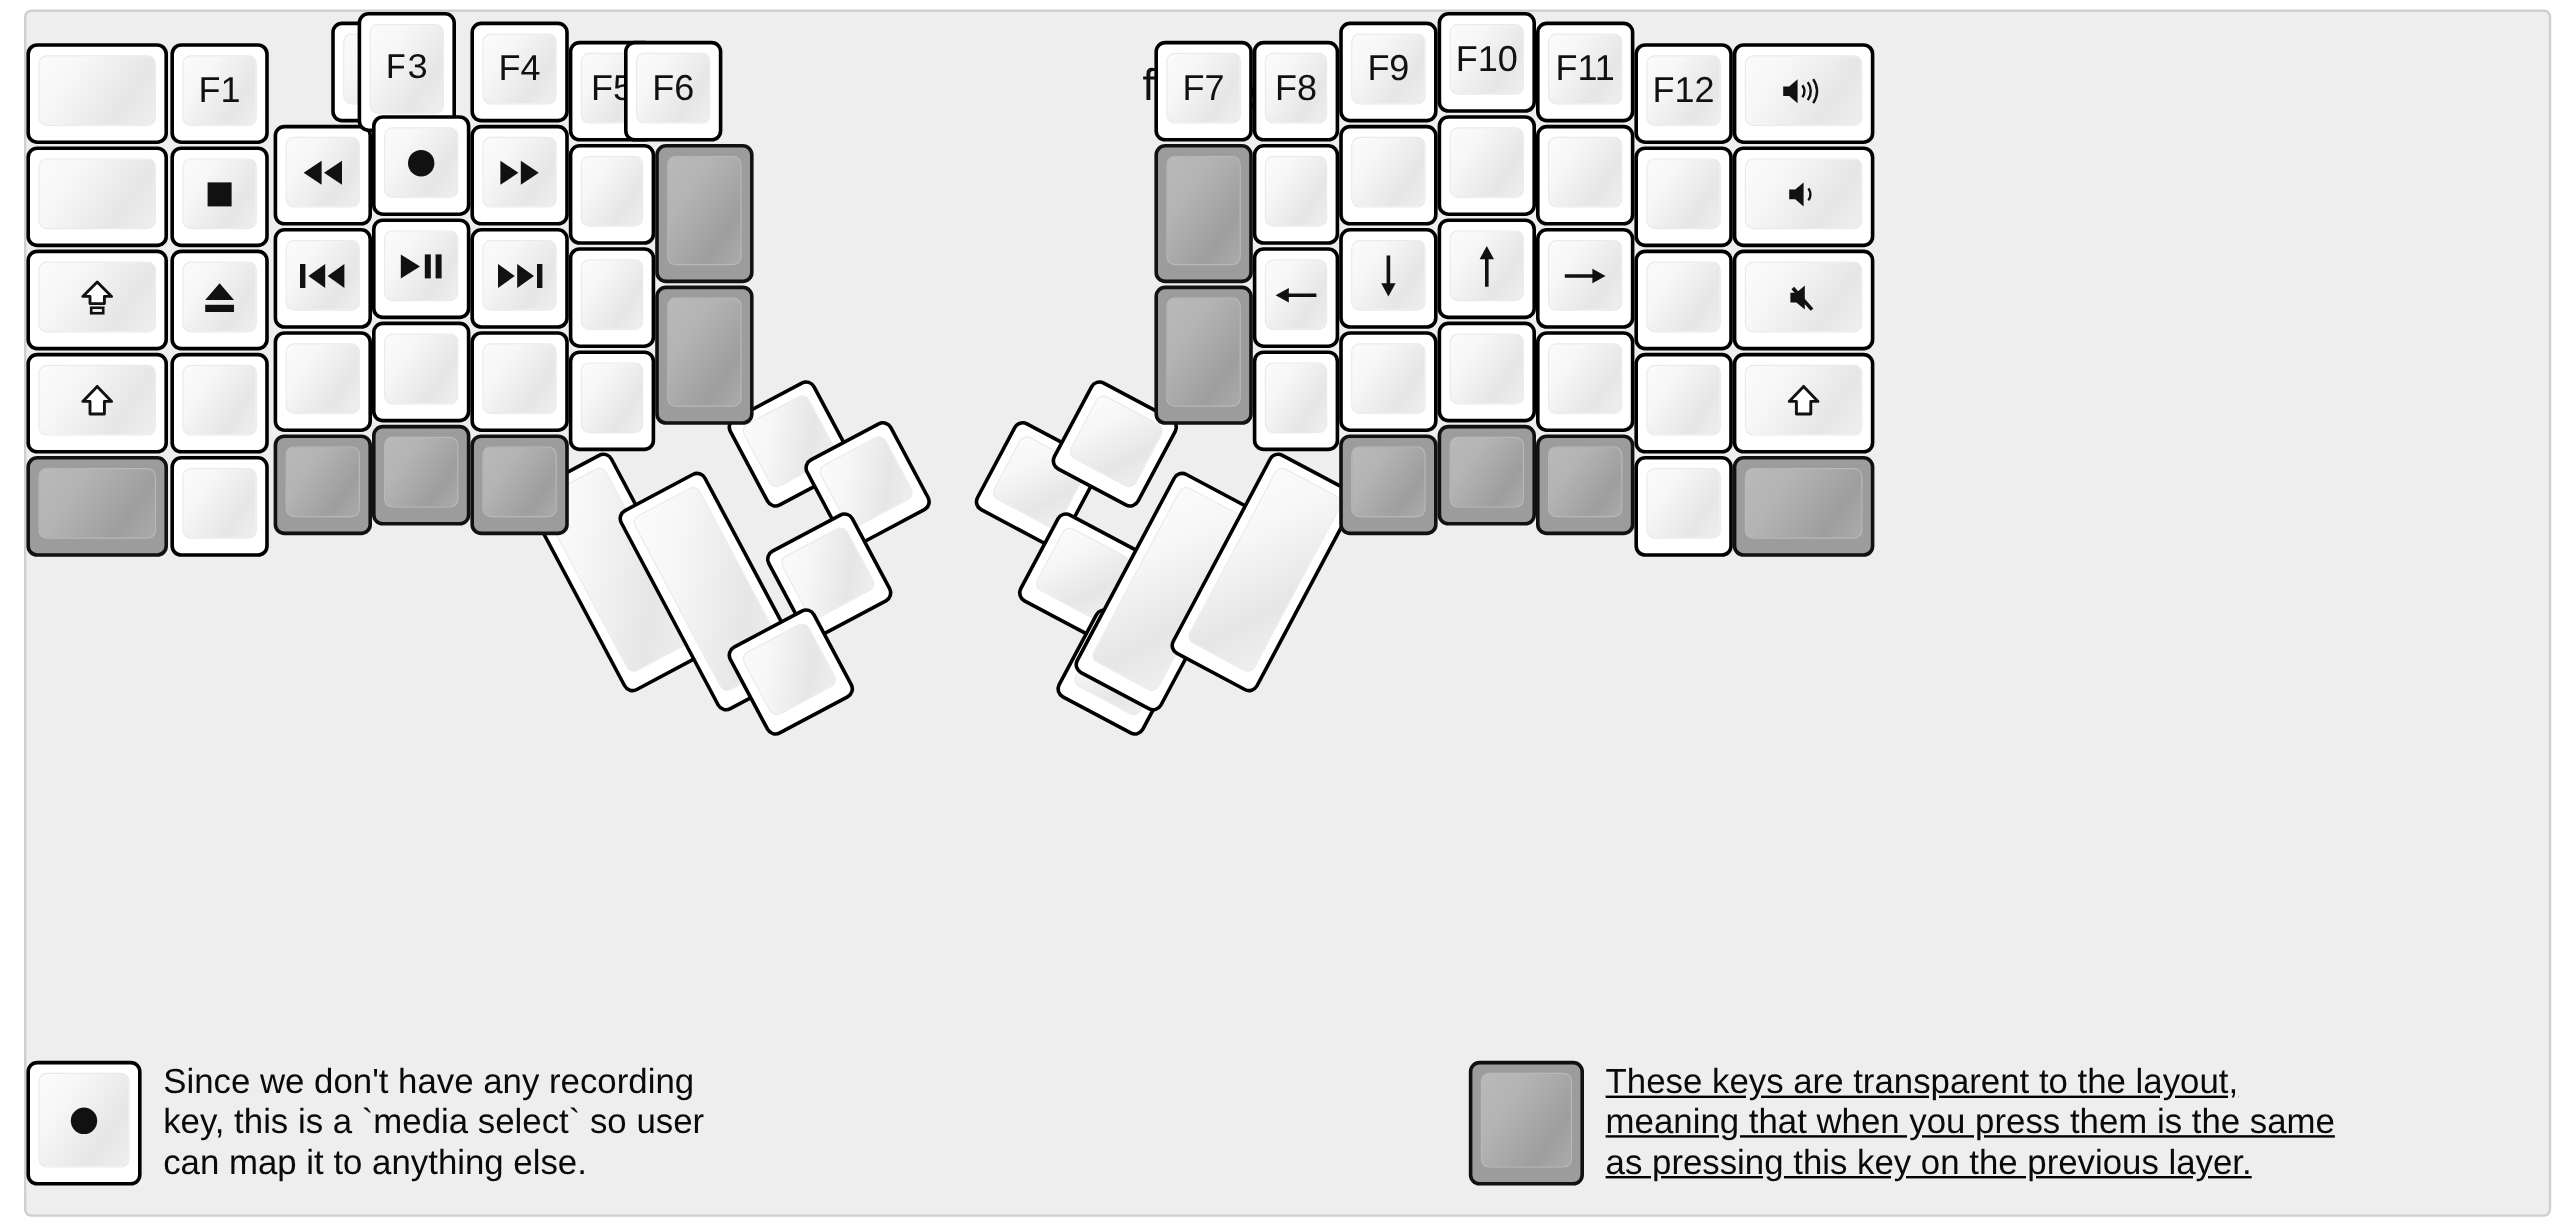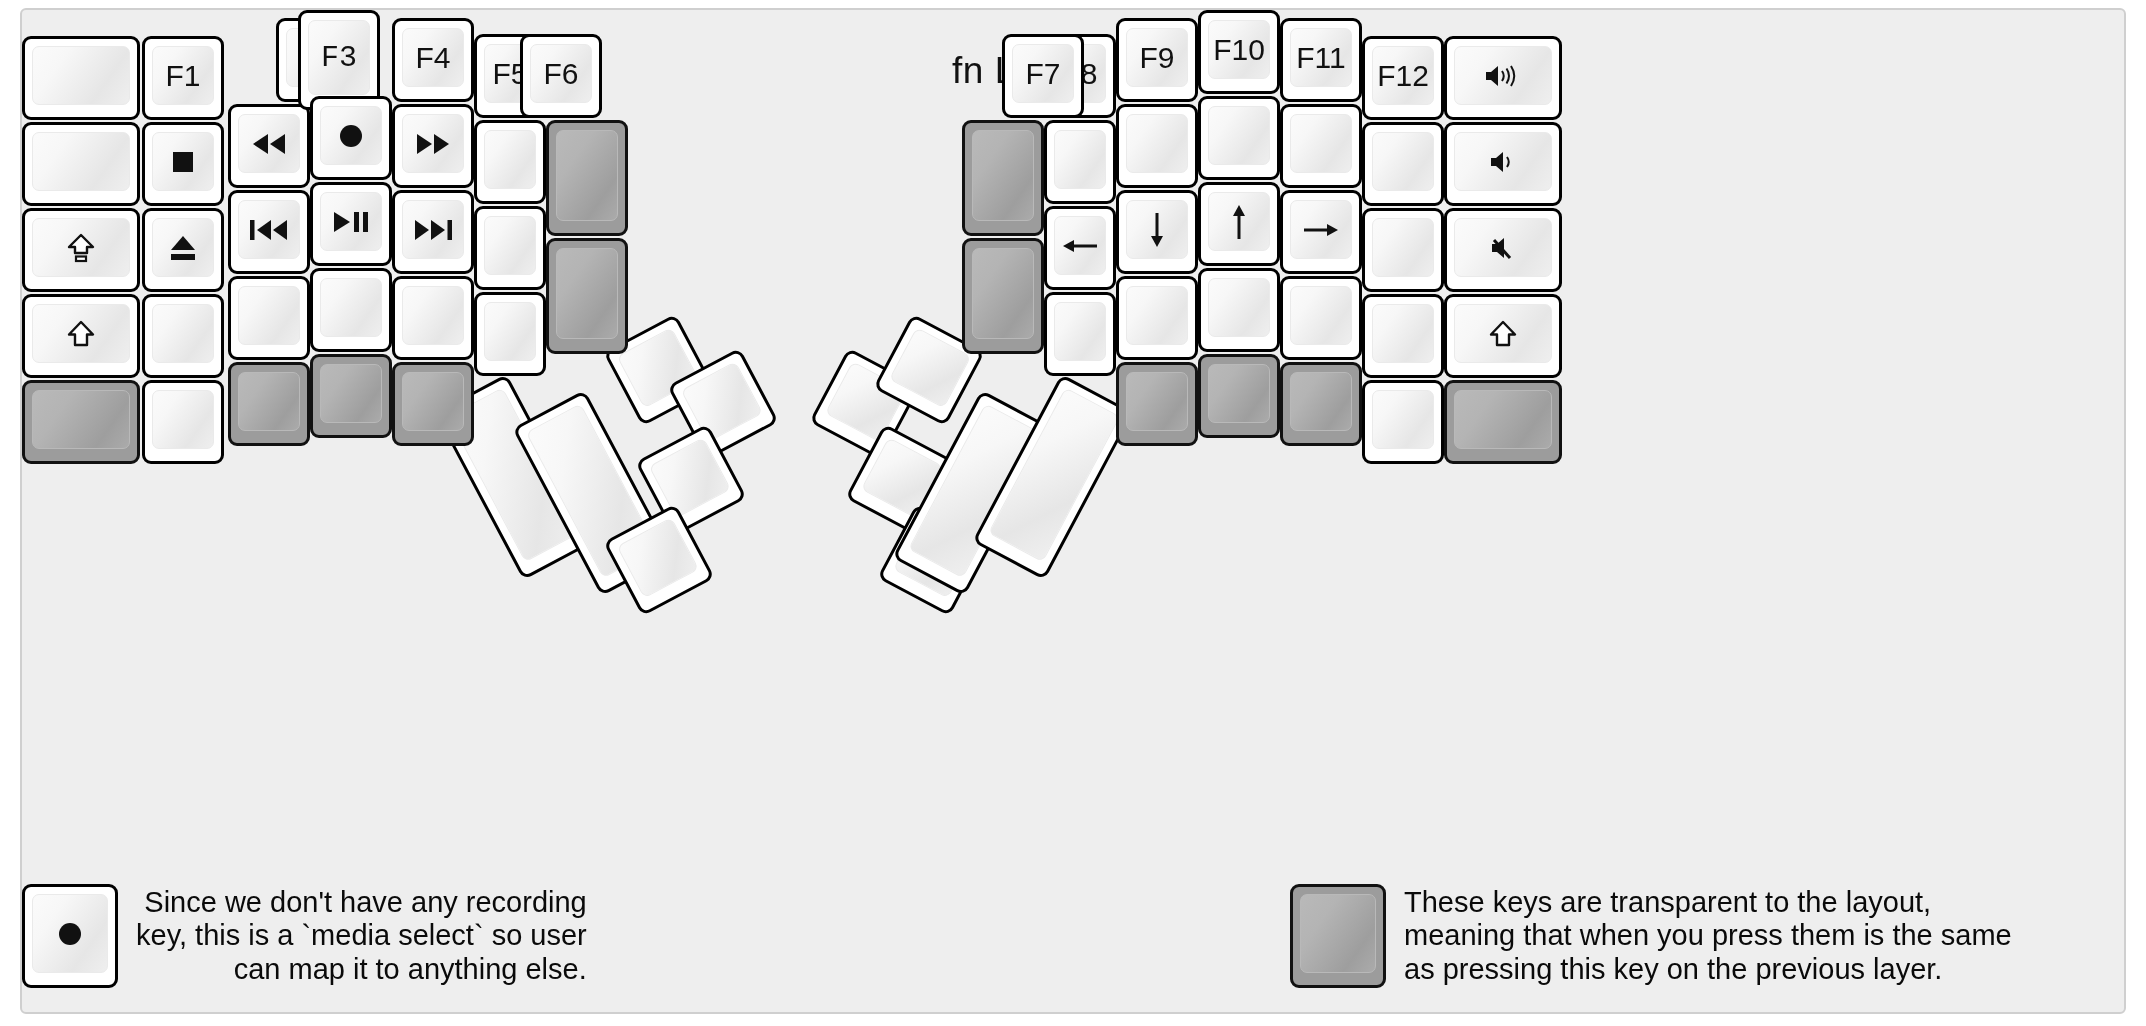--- a/index.html
+++ b/index.html
@@ -216,21 +216,21 @@
           <div class="cap">
             <span class="lbl">F6</span>
           </div>
         </div>
         <div class="key trans" style="left: 524px; top: 110px; width: 82px; height: 116px; z-index: 16;">
           <div class="cap"></div>
         </div>
         <div class="key trans" style="left: 524px; top: 228px; width: 82px; height: 116px; z-index: 16;">
           <div class="cap"></div>
         </div>
-        <div class="key" style="left: 940px; top: 24px; width: 82px; height: 84px; z-index: 30; margin-left: 40px;">
+        <div class="key" style="left: 940px; top: 24px; width: 82px; height: 84px; z-index: 30;">
           <div class="cap">
             <span class="lbl">F7</span>
           </div>
         </div>
         <div class="key trans" style="left: 940px; top: 110px; width: 82px; height: 116px; z-index: 30;">
           <div class="cap"></div>
         </div>
         <div class="key trans" style="left: 940px; top: 228px; width: 82px; height: 116px; z-index: 30;">
           <div class="cap"></div>
         </div>
@@ -420,35 +420,35 @@
         </div>
         <div class="key rot" style="left: 910px; top: 388px; width: 82px; height: 190px; transform: rotate(28deg); z-index: 5;">
           <div class="cap"></div>
         </div>
         <div class="key rot" style="left: 990px; top: 372px; width: 82px; height: 190px; transform: rotate(28deg); z-index: 5;">
           <div class="cap"></div>
         </div>
       </div>
 
     <div id="legend">
-        <div class="lg" style="left: 0px; top: 8px; text-align: right;">
+        <div class="lg" style="left: 0px; top: 8px;">
           <div class="lgkey">
             <div class="cap">
               <span class="glyph">
                 <svg width="26" height="26" viewBox="0 0 26 26">
                   <circle cx="13" cy="13" r="11" fill="#111"></circle>
                 </svg>
               </span>
             </div>
           </div>
           <div class="lgtext">Since we don't have any recording
 key, this is a `media select` so user
 can map it to anything else.</div>
         </div>
-        <div class="lg" style="left: 1268px; top: 8px;">
+        <div class="lg" style="left: 1202px; top: 8px; text-decoration: underline;">
           <div class="lgkey trans">
             <div class="cap"></div>
           </div>
           <div class="lgtext">These keys are transparent to the layout,
 meaning that when you press them is the same
 as pressing this key on the previous layer.</div>
         </div>
       </div>
   </div>
 </div>

